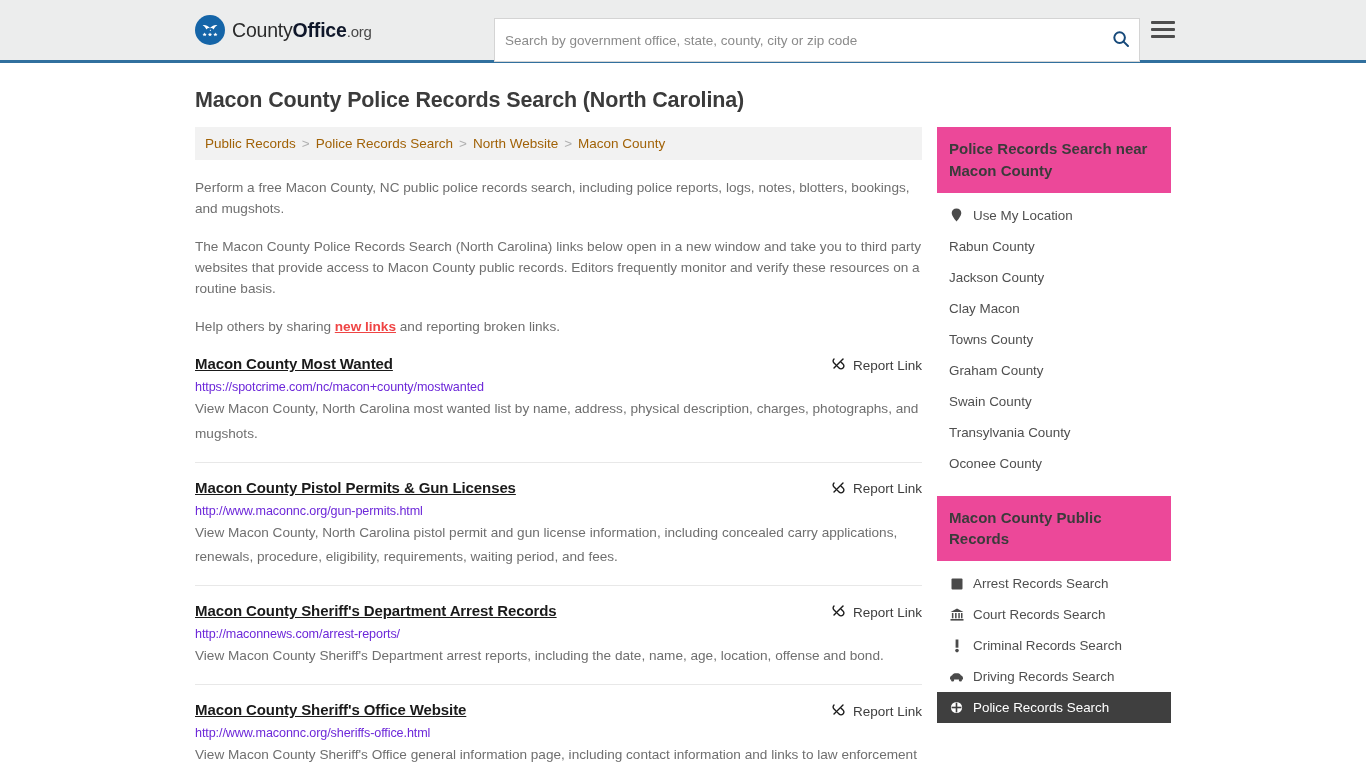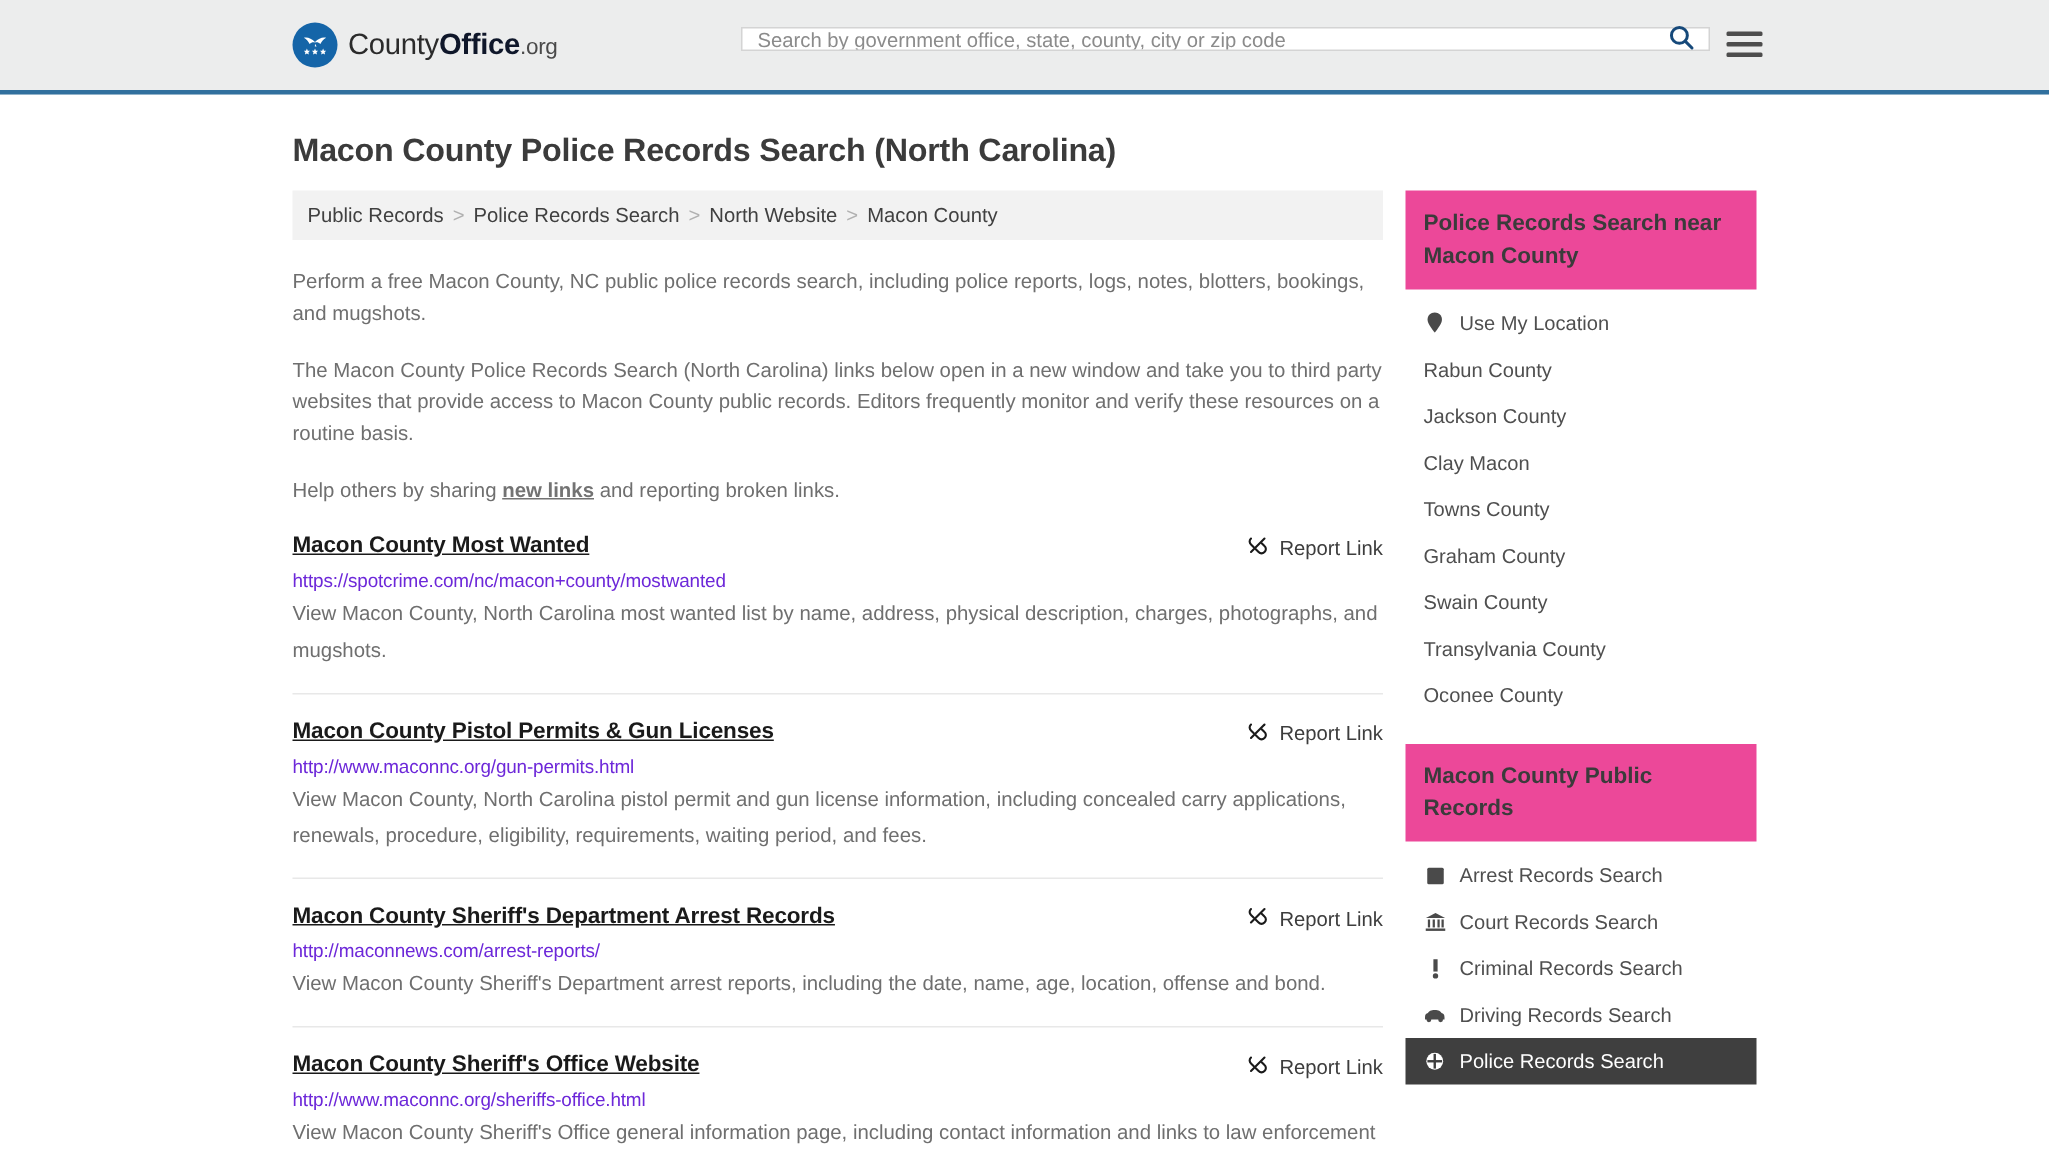--- a/index.html
+++ b/index.html
@@ -45,21 +45,21 @@
   }
   .brand-text .bold-blue { color: #0f172a; font-weight: bold; }
   .brand-text .black-bold { color: #2b2b2b; }
   .brand-text .suffix { color: #4a4a4a; font-size: 15px; }
 
   .search-wrap {
     position: absolute;
     left: 494px;
     top: 18px;
     width: 646px;
-    height: 16px;
+    height: 44px;
     display: flex;
     align-items: center;
     background: #fff;
     border: 1px solid #d4d4d4;
   }
   .search-input {
     flex: 1;
     height: 100%;
     border: 0;
     outline: none;
@@ -121,34 +121,34 @@
     background: #f2f2f2;
     padding: 9px 10px;
     font-size: 13.5px;
     color: #6b6b6b;
     display: flex;
     align-items: center;
     flex-wrap: wrap;
     gap: 0;
   }
   .breadcrumb a {
-    color: #404040;
+    color: #a16207;
     text-decoration: none;
   }
   .crumb-sep { color: #b0b0b0; margin: 0 6px; }
 
   
   .intro p {
     font-size: 13.6px;
     line-height: 1.55;
     color: #6f6f6f;
     margin: 17px 0 0 0;
   }
   .intro a.inline-link {
-    color: #737373;
+    color: #ef4444;
     text-decoration: underline;
     font-weight: 600;
   }
 
   
   .results { margin-top: 18px; }
   .result {
     padding: 0 0 16px 0;
     border-bottom: 1px solid #e8e8e8;
     margin-bottom: 16px;

